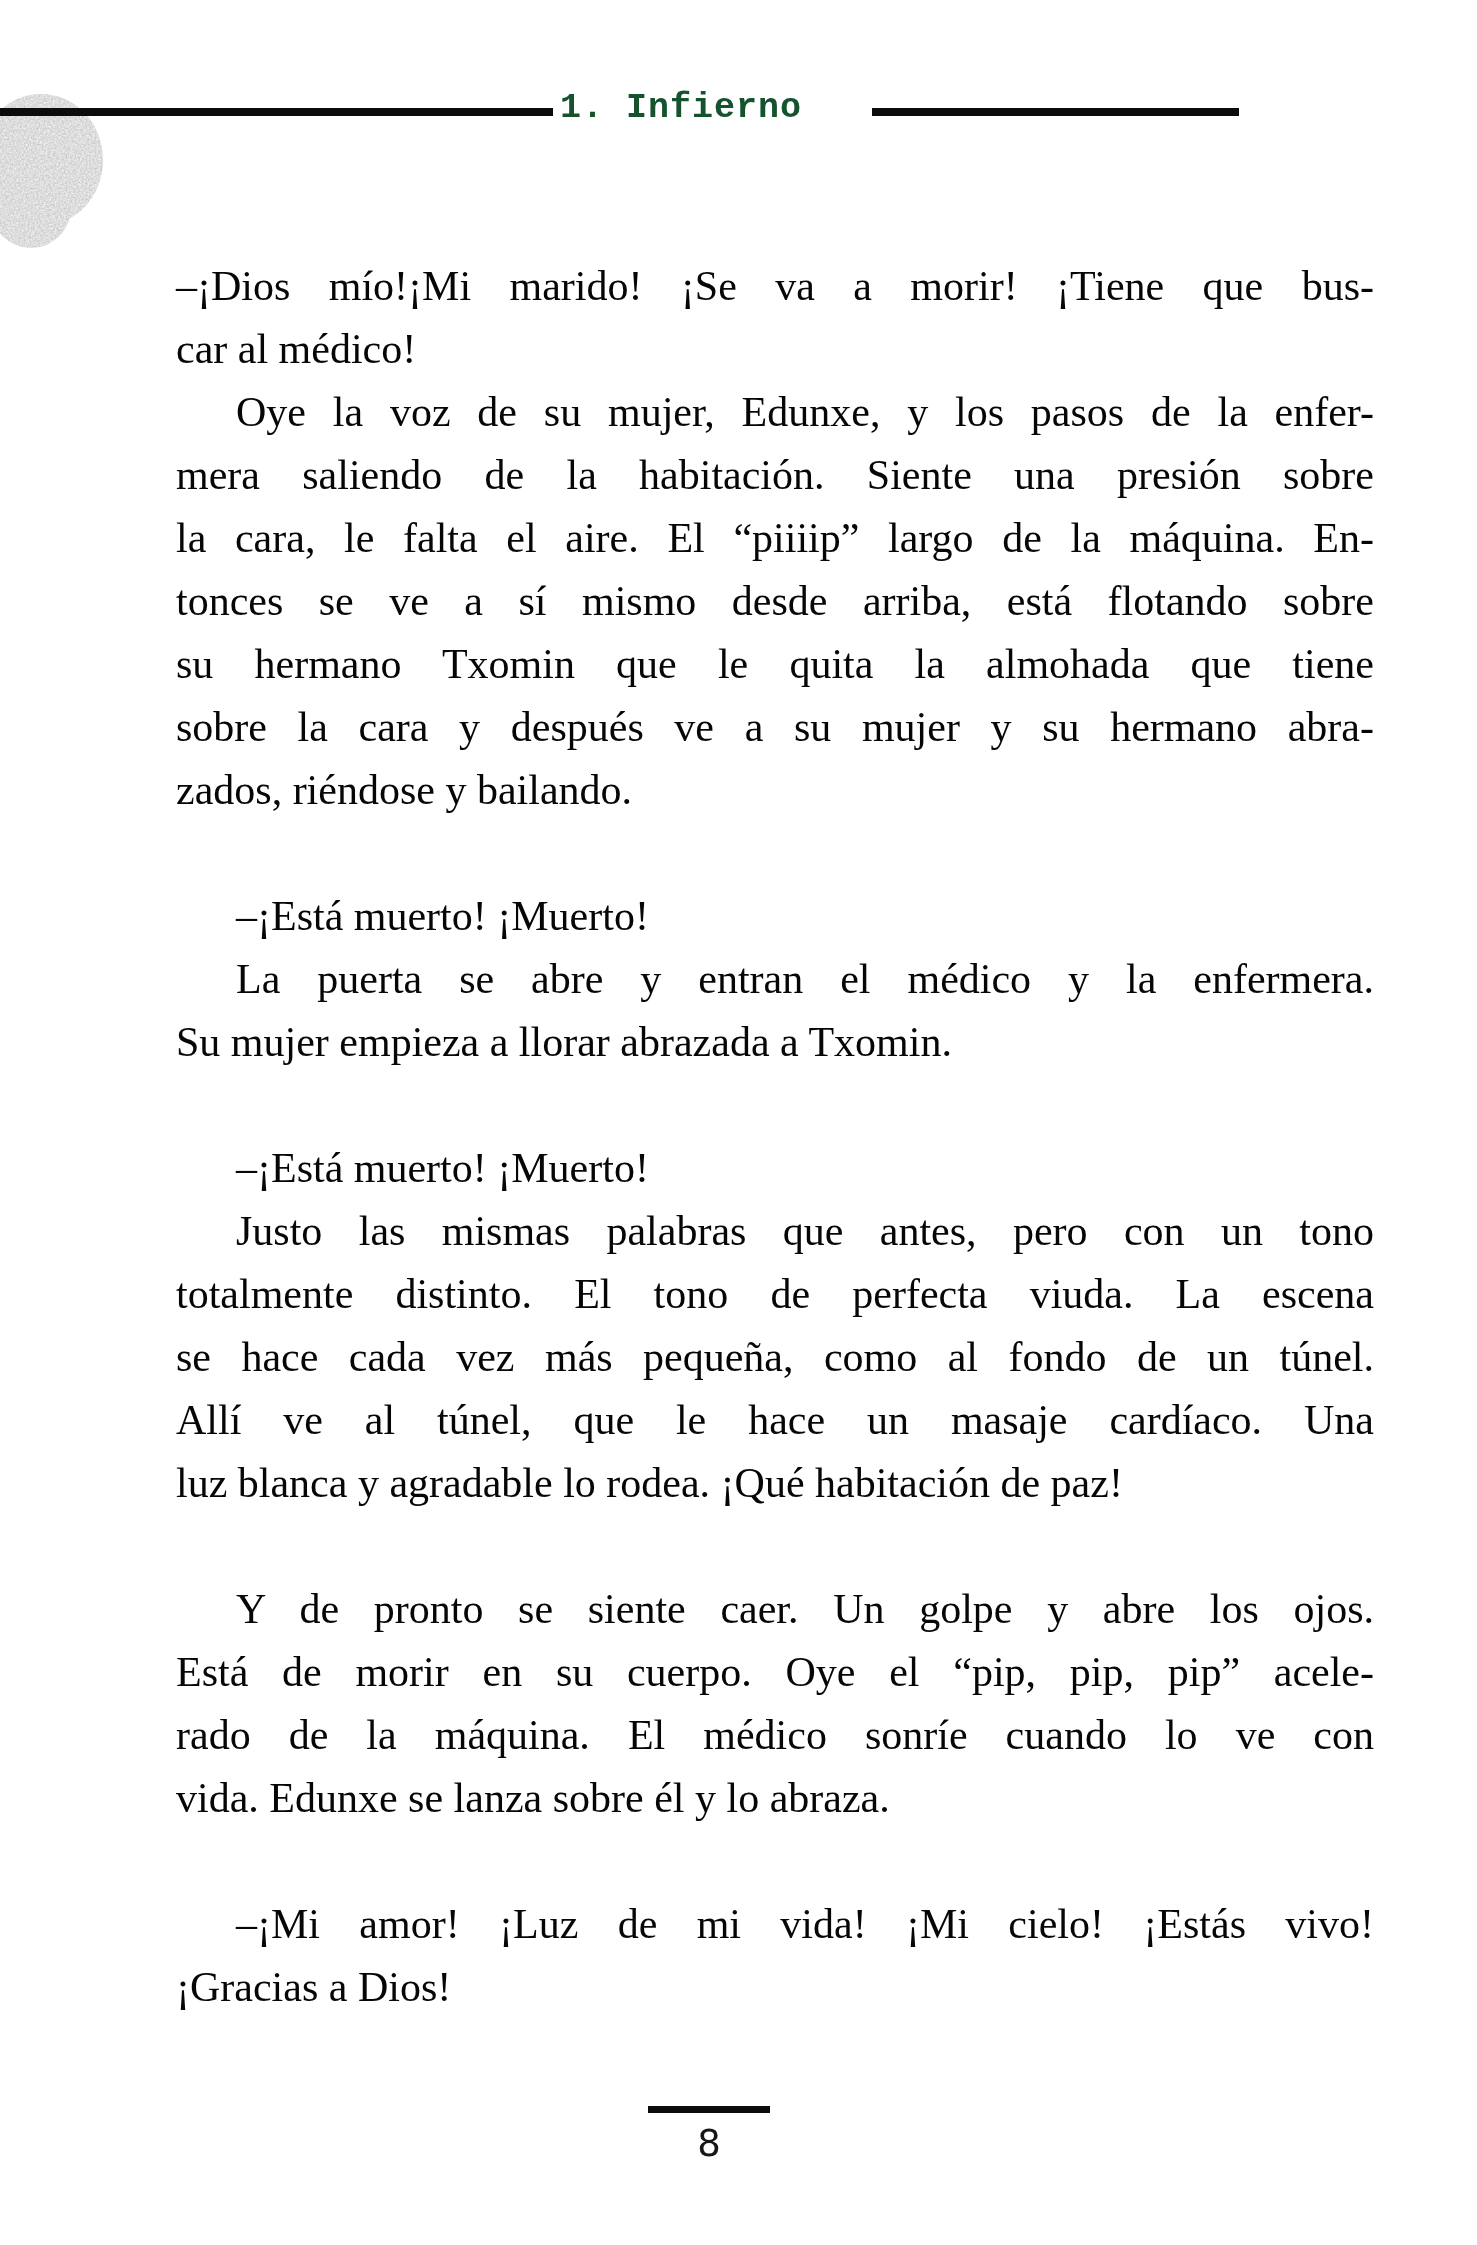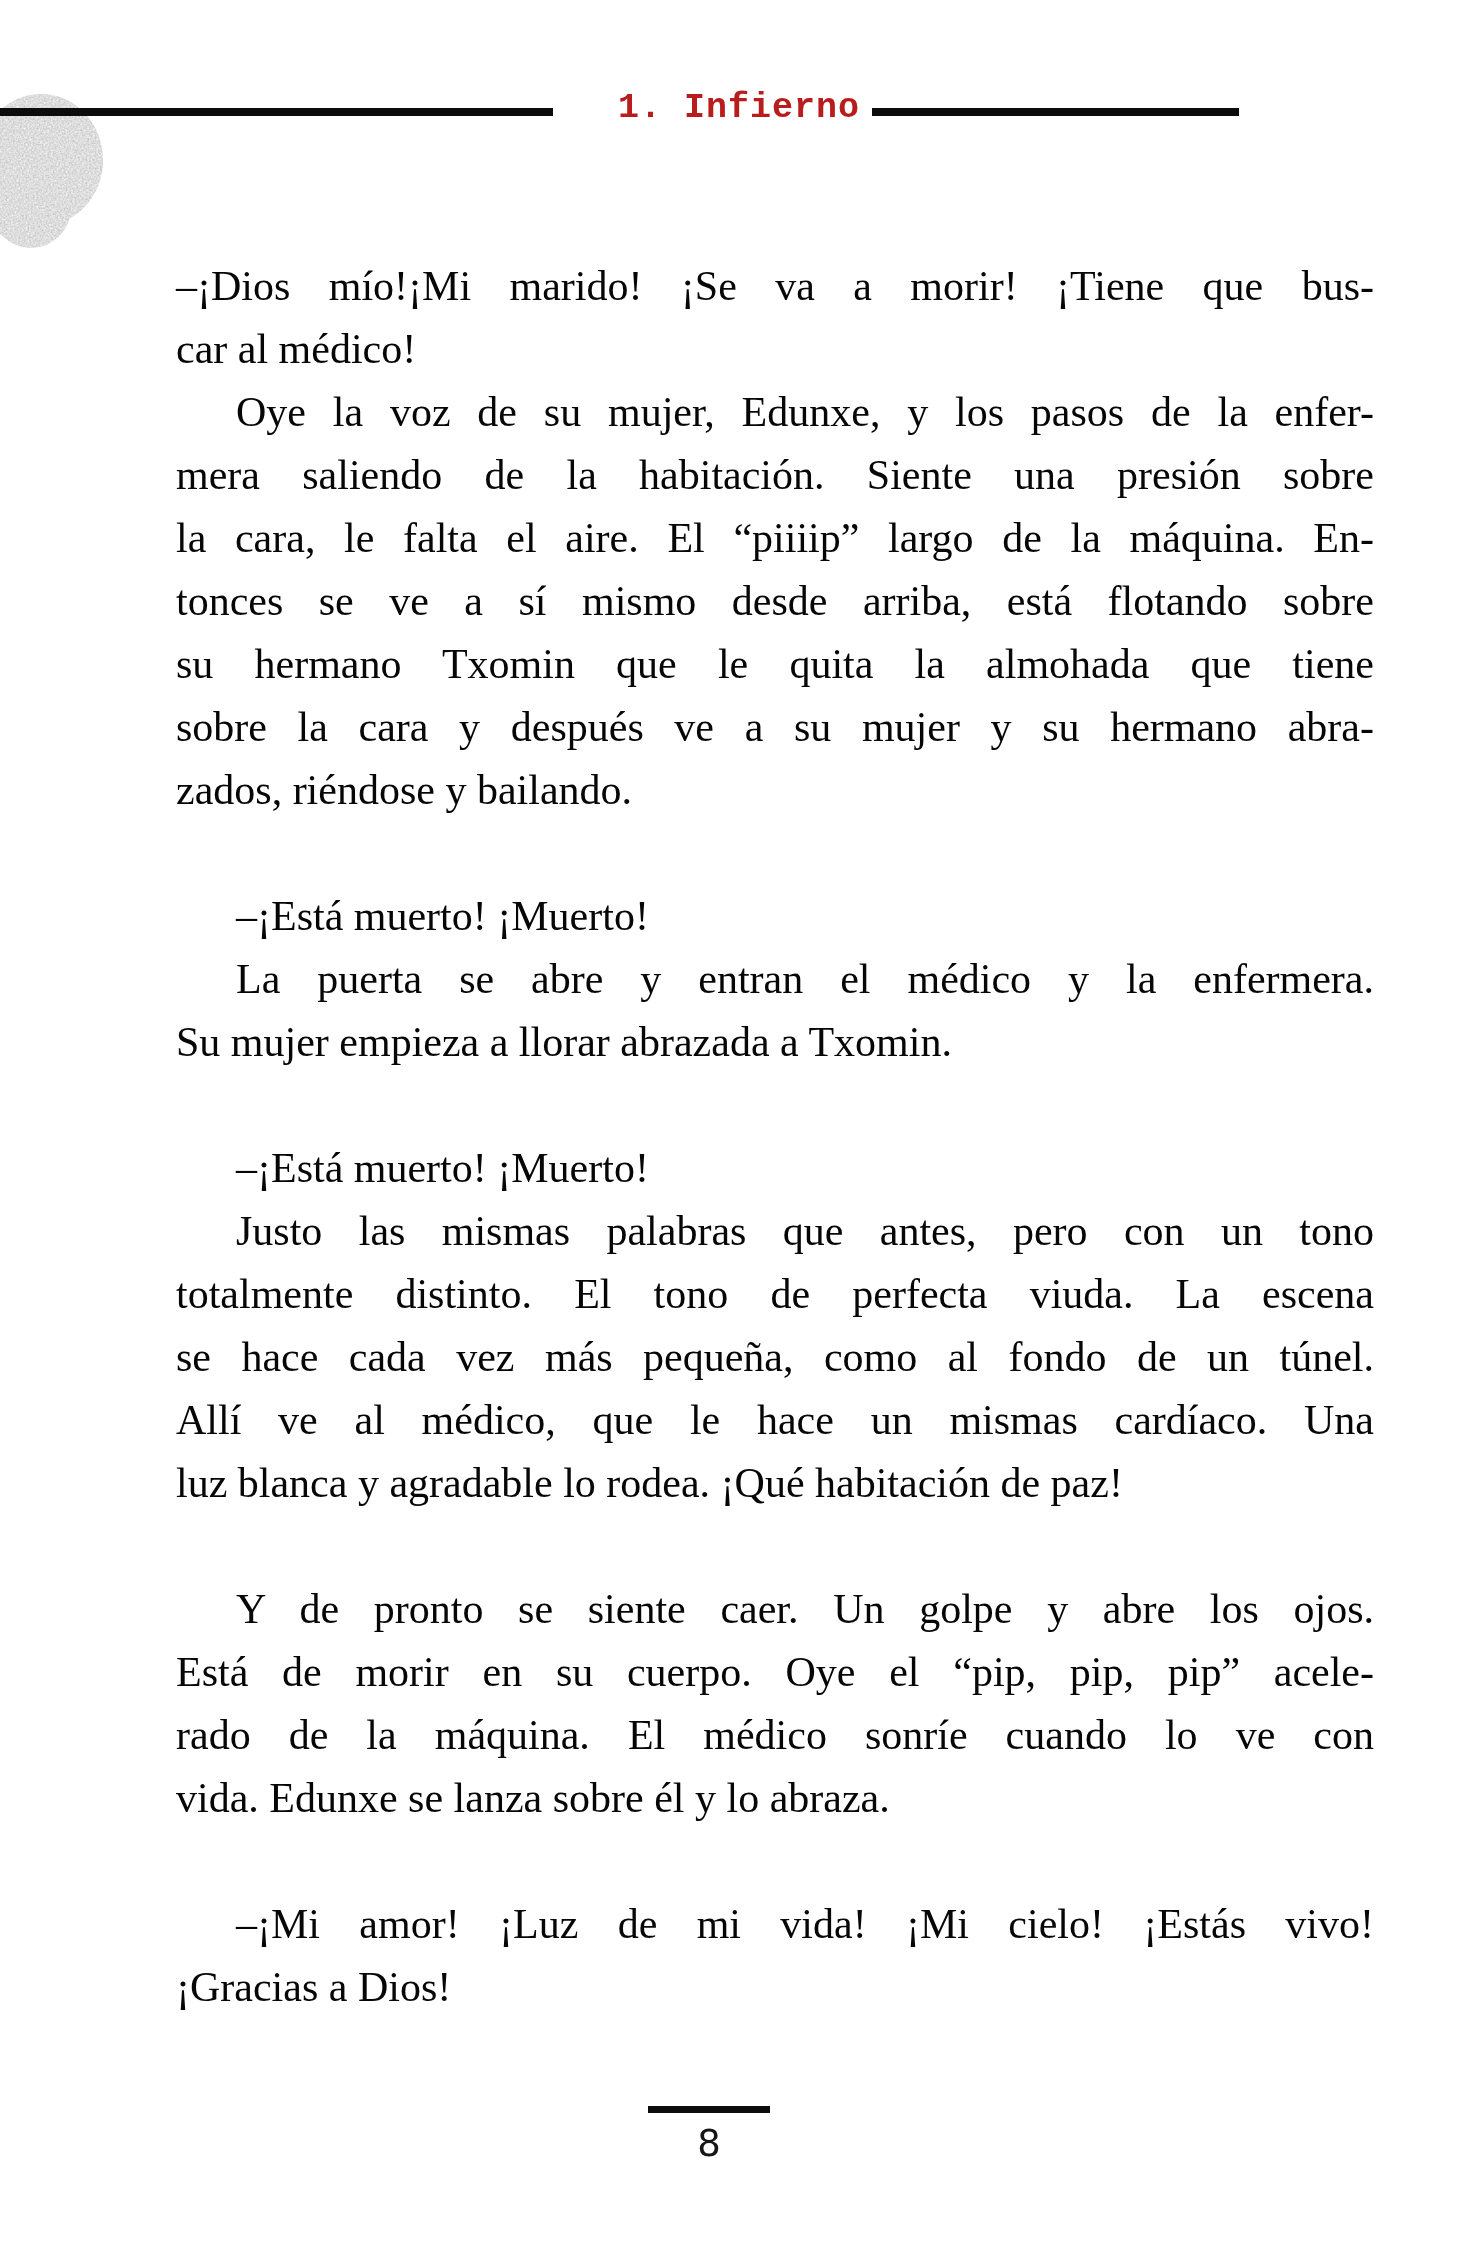--- a/index.html
+++ b/index.html
@@ -31,27 +31,27 @@
     background: #0c0c0c;
     z-index: 2;
   }
   .rule-left  { left: 0;      top: 108px; width: 553px; }
   .rule-right { left: 872px;  top: 108px; width: 367px; }
   .chapter-title {
     position: absolute;
     left: 560px;
     top: 88px;
     width: 300px;
-    text-align: right;
+    text-align: left;
     font-family: "Liberation Mono", monospace;
     font-weight: 700;
     font-size: 35px;
     line-height: 40px;
     letter-spacing: 1px;
-    color: #b91c1c;
+    color: #14532d;
     z-index: 2;
   }
   
   .body-text {
     position: absolute;
     left: 176px;
     top: 243px;
     width: 1198px;
     font-size: 42px;
     line-height: 63px;
@@ -125,21 +125,21 @@
       <div class="line para-end">zados, riéndose y bailando.</div>
       <div class="spacer"></div>
       <div class="line para-end indent">–¡Está muerto! ¡Muerto!</div>
       <div class="line indent">La puerta se abre y entran el médico y la enfermera.</div>
       <div class="line para-end">Su mujer empieza a llorar abrazada a Txomin.</div>
       <div class="spacer"></div>
       <div class="line para-end indent">–¡Está muerto! ¡Muerto!</div>
       <div class="line indent">Justo las mismas palabras que antes, pero con un tono</div>
       <div class="line">totalmente distinto. El tono de perfecta viuda. La escena</div>
       <div class="line">se hace cada vez más pequeña, como al fondo de un túnel.</div>
-      <div class="line">Allí ve al médico, que le hace un mismas cardíaco. Una</div>
+      <div class="line">Allí ve al túnel, que le hace un masaje cardíaco. Una</div>
       <div class="line para-end">luz blanca y agradable lo rodea. ¡Qué habitación de paz!</div>
       <div class="spacer"></div>
       <div class="line indent">Y de pronto se siente caer. Un golpe y abre los ojos.</div>
       <div class="line">Está de morir en su cuerpo. Oye el “pip, pip, pip” acele-</div>
       <div class="line">rado de la máquina. El médico sonríe cuando lo ve con</div>
       <div class="line para-end">vida. Edunxe se lanza sobre él y lo abraza.</div>
       <div class="spacer"></div>
       <div class="line indent">–¡Mi amor! ¡Luz de mi vida! ¡Mi cielo! ¡Estás vivo!</div>
       <div class="line para-end">¡Gracias a Dios!</div>
     </div>

